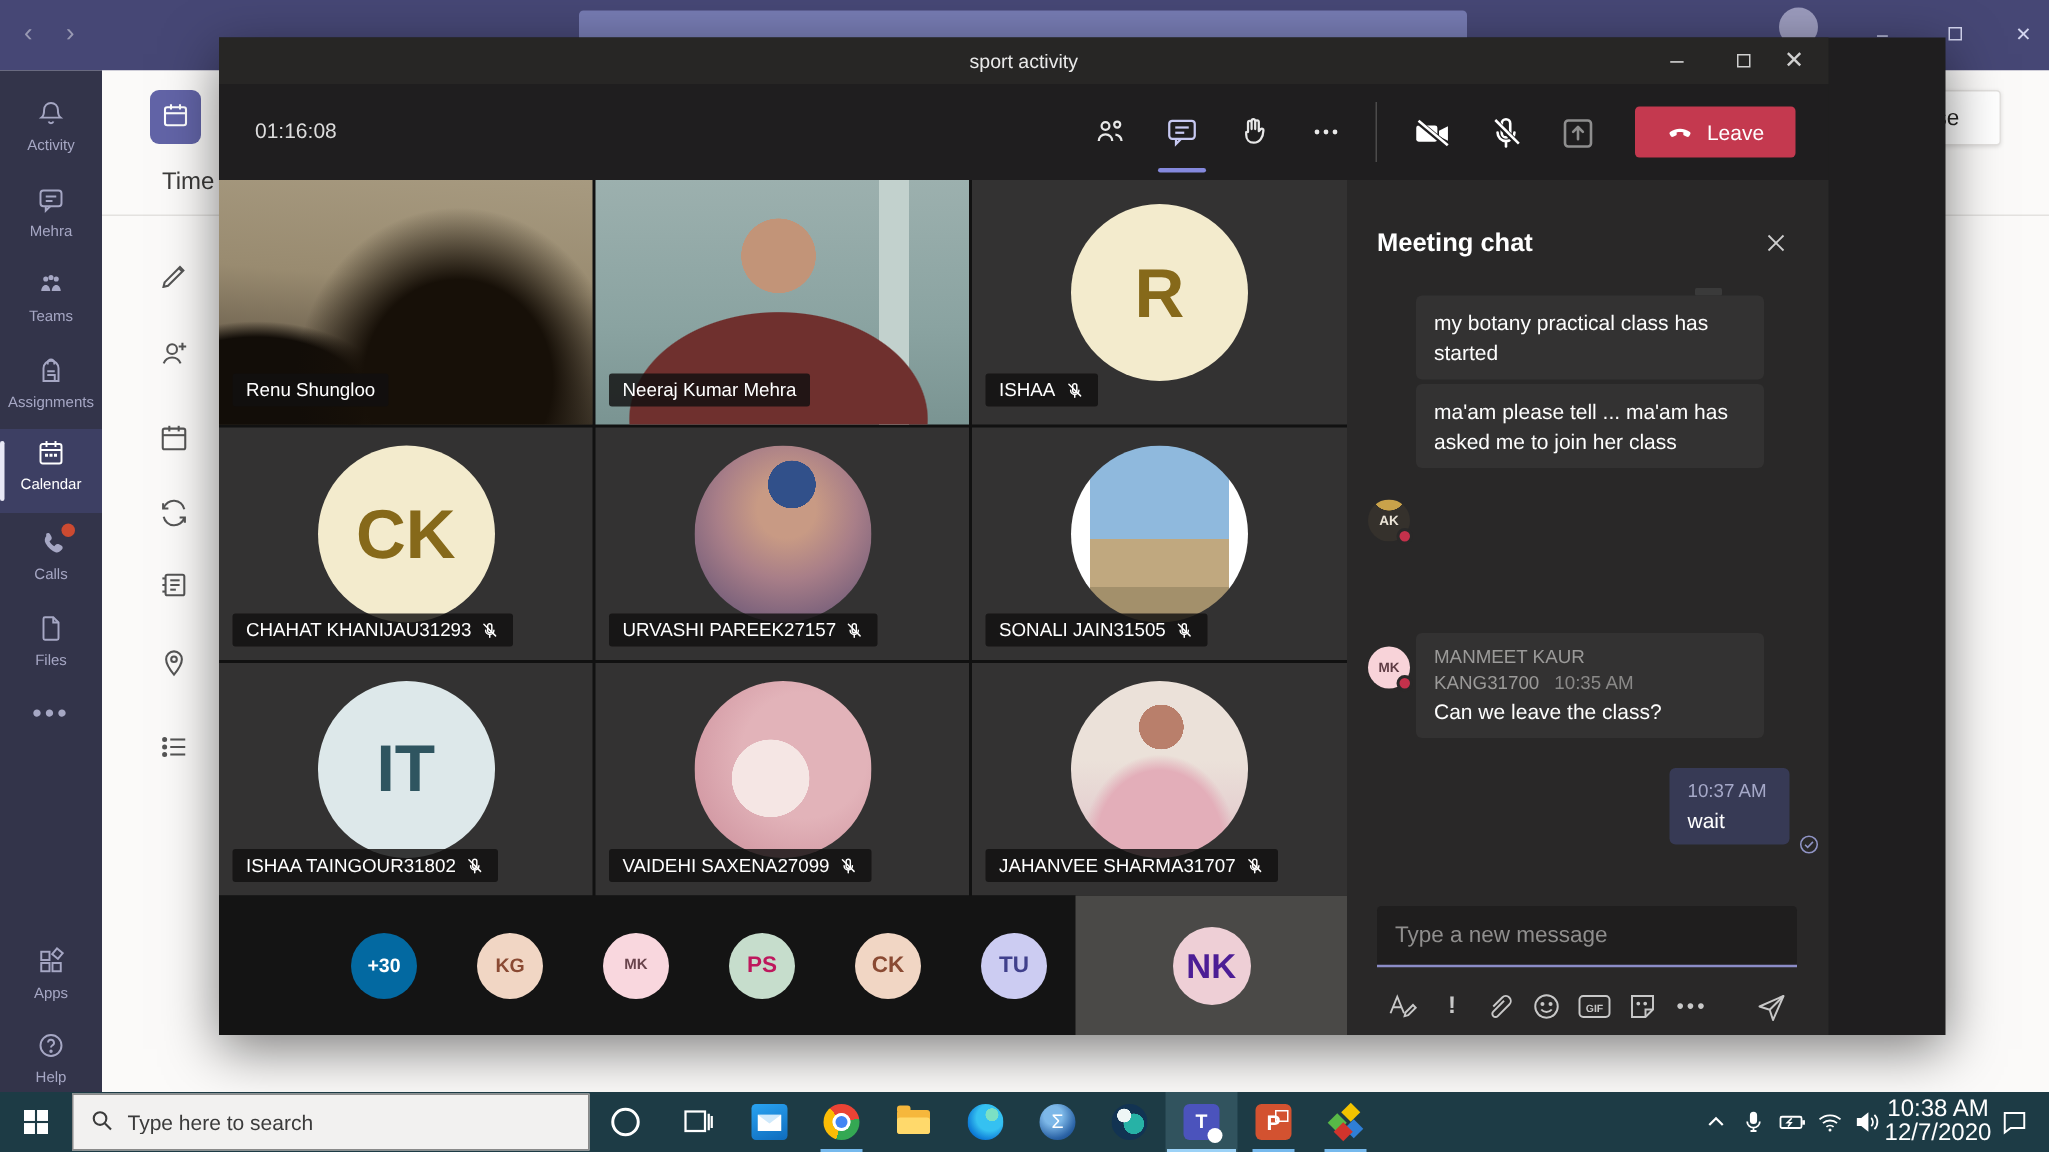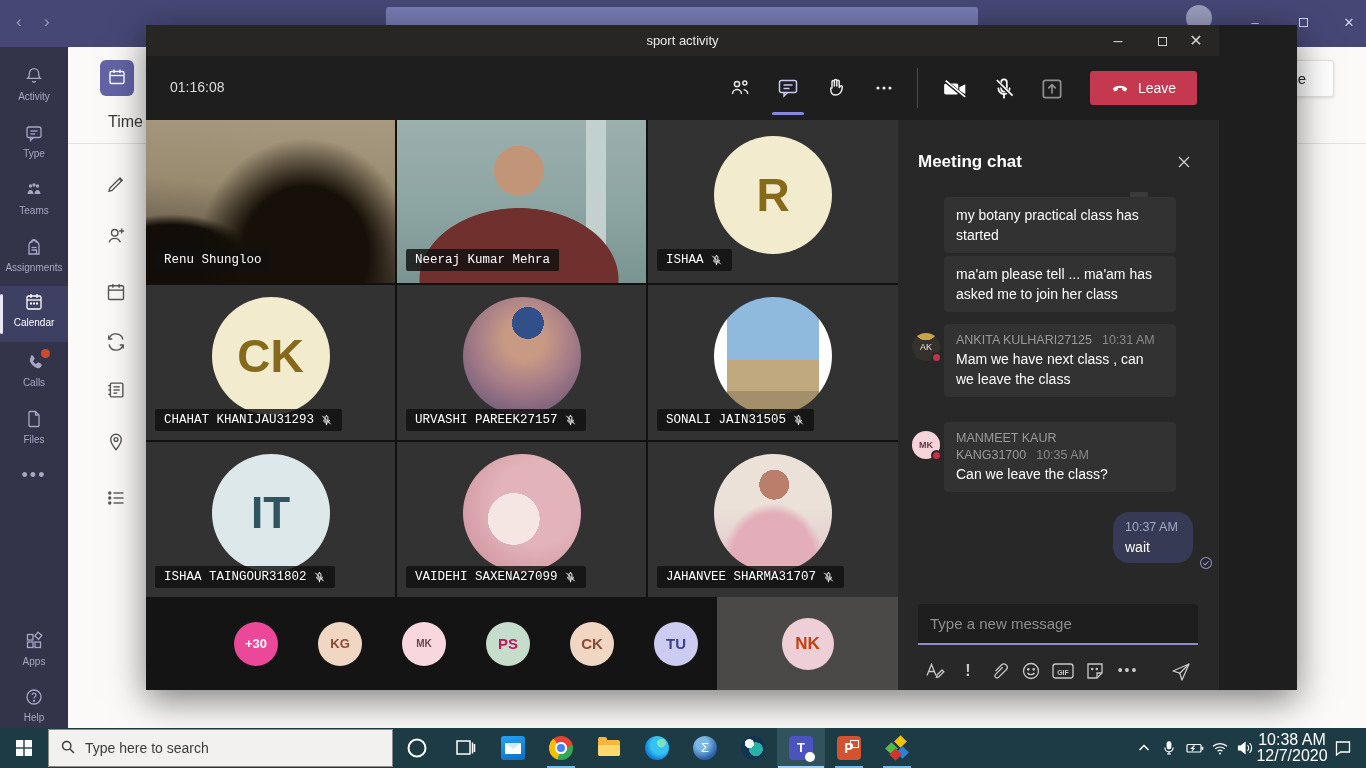--- a/index.html
+++ b/index.html
@@ -92,53 +92,53 @@
     linear-gradient(180deg,#8fb9dd 0 53%, #c0a87f 53% 80%, #a3906b 80%); }
   .photo-vaidehi { background:
     radial-gradient(circle 26px at 43% 55%, #f5e6e4 0 99%, rgba(0,0,0,0) 100%),
     radial-gradient(circle at 62% 42%, #e2b3b9 0 42%, #d49ca6 75%, #cd95a0 100%); }
   .photo-jahanvee { background:
     radial-gradient(circle 15px at 51% 26%, #b97f6b 0 99%, rgba(0,0,0,0) 100%),
     radial-gradient(ellipse 60px 70px at 50% 92%, #e3aeb9 0 70%, rgba(0,0,0,0) 85%),
     linear-gradient(180deg,#ebe1d9 0 45%, #e6d3d2 70%, #ddb9c0 100%); }
 
   .name-tag { position:absolute; left:9px; bottom:9px; background:rgba(17,16,16,.82); color:#fff;
-    font-size:12.5px; padding:4px 9px; border-radius:2px; display:flex; align-items:center; gap:6px; white-space:nowrap;font-family:Liberation Mono, monospace; }
+    font-size:12.5px; padding:4px 9px; border-radius:2px; display:flex; align-items:center; gap:6px; white-space:nowrap; }
   .t0 .name-tag,.t1 .name-tag,.t2 .name-tag { bottom:12px; }
 
   .strip { position:absolute; left:0; top:477px; width:752px; height:93px; background:#141414; }
   .spot-tile { position:absolute; left:571px; top:0; width:181px; height:93px; background:#4a4947; }
   .ov { position:absolute; top:50%; transform:translate(-50%,-50%); width:44px; height:44px; border-radius:50%;
     text-align:center; font-weight:bold; font-size:13px; line-height:44px; }
-  .ov-more { left:110px; background:#ec4899; color:#fff; }
+  .ov-more { left:110px; background:#0369a1; color:#fff; }
   .ov1 { left:194px; background:#f1d6c4; color:#8a4a33; }
   .ov2 { left:278px; background:#f9d7de; color:#69444c; font-size:10px; }
   .ov3 { left:362px; background:#c6ddcc; color:#be185d; font-size:15px; }
   .ov4 { left:446px; background:#f1d6c4; color:#8a4a33; font-size:15px; }
   .ov5 { left:530px; background:#ccccf2; color:#40408c; font-size:15px; }
-  .ov-nk { left:50%; top:50%; width:52px; height:52px; line-height:52px; background:#eecfd6; color:#c2410c; font-size:17px; }
+  .ov-nk { left:50%; top:50%; width:52px; height:52px; line-height:52px; background:#eecfd6; color:#4c1d95; font-size:23px; }
 
   
   .chat-panel { position:absolute; left:752px; top:95px; width:321px; height:570px; background:#292828; }
   .cp-header { position:absolute; left:20px; top:32px; font-size:17px; font-weight:bold; color:#fff; }
   .cp-close { position:absolute; left:278px; top:34px; width:20px; height:20px; }
   .frag { position:absolute; left:232px; top:72px; width:18px; height:5px; background:#3a3a3a; border-radius:1px; }
   .bubble { position:absolute; left:46px; width:232px; background:#333232; border-radius:4px; padding:8px 12px;
     color:#fdfdfd; font-size:14px; line-height:20px; }
   .b1 { top:77px; } .b2 { top:136px; }
   .b3 { top:204px; } .b4 { top:302px; }
   .meta { color:#9b9a99; font-size:12.5px; line-height:17px; }
   .meta .mtime { margin-left:10px; color:#8a8988; }
   .msg-avatar { position:absolute; left:14px; width:28px; height:28px; border-radius:50%; text-align:center; }
   .ma3 { top:213px; background:radial-gradient(circle at 50% -4px, #c9a24a 0 32%, rgba(0,0,0,0) 33%), #35312c;
-    color:#ece5d8; font-size:9px; font-weight:normal; line-height:28px; }
+    color:#ece5d8; font-size:9px; font-weight:bold; line-height:28px; }
   .ma4 { top:311px; background:#f8d3d9; color:#5d3a42; font-size:9px; font-weight:bold; line-height:28px; }
   .presence { position:absolute; right:-2px; bottom:-2px; width:11px; height:11px; border-radius:50%;
     background:#c4314b; border:2px solid #292828; }
-  .self-bubble { position:absolute; left:215px; top:392px; width:80px; background:#373a55; border-radius:16px;
+  .self-bubble { position:absolute; left:215px; top:392px; width:80px; background:#373a55; border-radius:4px;
     padding:8px 12px; }
   .self-time { color:#a5a8c8; font-size:12.5px; }
   .self-text { color:#fff; font-size:14px; margin-top:5px; }
   .seen { position:absolute; left:301px; top:436px; }
 
   .chat-input { position:absolute; left:20px; top:484px; width:280px; height:41px; background:#1f1e1e;
     border:none; border-bottom:2px solid #8b8cc7; border-radius:3px 3px 0 0; color:#d0d0d0;
     font-size:15px; padding:0 12px; font-family:"Liberation Sans",sans-serif; }
   .chat-input::placeholder { color:#8f8e8d; }
   .ci-row { position:absolute; top:540px; left:0; width:321px; height:24px; }
@@ -313,21 +313,21 @@
     </div>
     <div class="rail-item" style="top:70px">
       <svg width="20" height="20" viewBox="0 0 20 20">
           <g fill="none" stroke="#a6a7c4" stroke-width="1.3">
             <rect x="3" y="4" width="14" height="10.5" rx="2"></rect>
             <path d="M6.5 14.5v3l3-3"></path>
             <line x1="6.5" y1="8" x2="13.5" y2="8"></line>
             <line x1="6.5" y1="11" x2="11" y2="11"></line>
           </g>
         </svg>
-      <span class="rl">Type</span>
+      <span class="rl">Mehra</span>
     </div>
     <div class="rail-item" style="top:127px">
       <svg width="20" height="20" viewBox="0 0 20 20">
           <g fill="#a6a7c4">
             <circle cx="6.5" cy="6" r="1.7"></circle>
             <circle cx="10" cy="5" r="1.7"></circle>
             <circle cx="13.5" cy="6" r="1.7"></circle>
             <path d="M3.5 14c0-2.2 1.4-4 3-4s3 1.8 3 4zM10.5 14c0-2.2 1.4-4 3-4s3 1.8 3 4z"></path>
           </g>
         </svg>
@@ -623,24 +623,20 @@
       <div class="bubble b1">
         <span>my botany practical class has started</span>
       </div>
       <div class="bubble b2">
         <span>ma'am please tell ... ma'am has asked me to join her class</span>
       </div>
 
       <div class="msg-avatar ma3"><span>AK</span>
         <span class="presence"></span>
       </div>
-      <div class="bubble b3">
-        <div class="meta"><span>ANKITA KULHARI27125</span><span class="mtime">10:31 AM</span></div>
-        <span>Mam we have next class , can we leave the class</span>
-      </div>
 
       <div class="msg-avatar ma4"><span>MK</span>
         <span class="presence"></span>
       </div>
       <div class="bubble b4">
         <div class="meta"><span>MANMEET KAUR KANG31700</span><span class="mtime">10:35 AM</span></div>
         <span>Can we leave the class?</span>
       </div>
 
       <div class="self-bubble">

